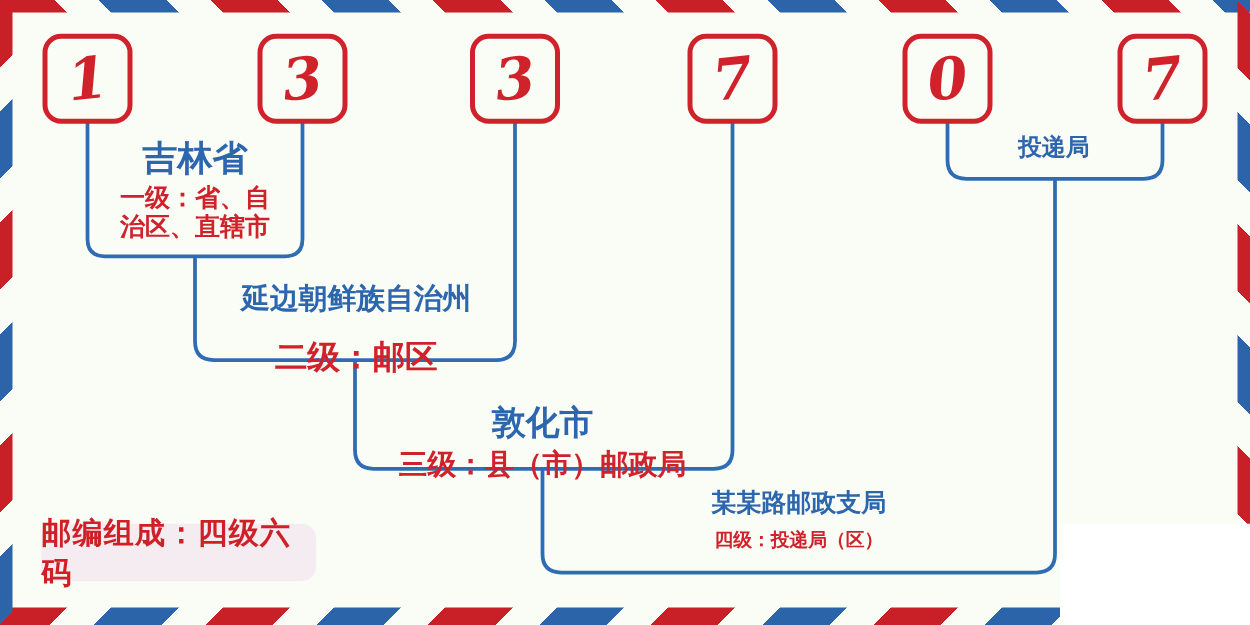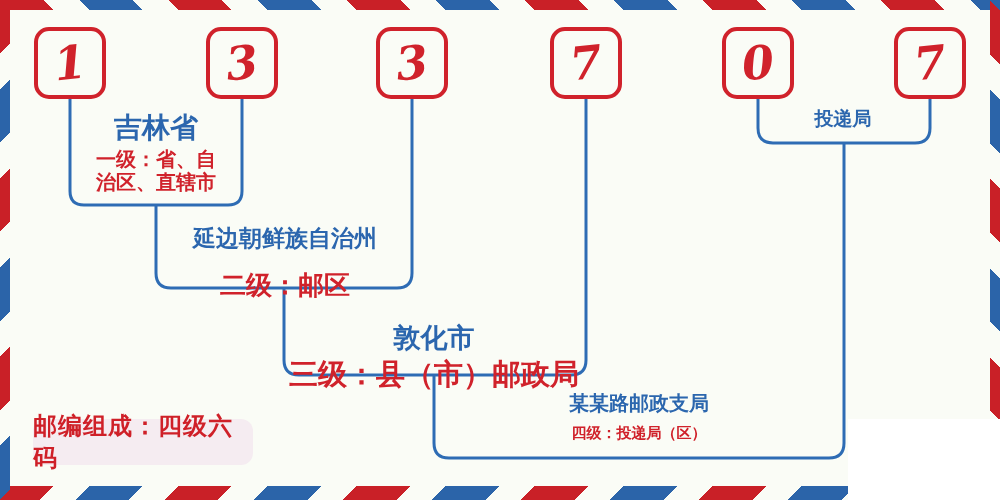--- a/index.html
+++ b/index.html
@@ -64,21 +64,21 @@
   }
   .lvl-desc { display:block; color:#d0222b; font-weight:bold; }
   .lvl1 { left:156px; top:112px; }
   .lvl1 .lvl-name { font-size:28px; margin-bottom:4px; }
   .lvl1 .lvl-desc { font-size:20px; }
   .lvl2 { left:285px; top:226px; }
   .lvl2 .lvl-name { font-size:23px; margin-bottom:19px; }
   .lvl2 .lvl-desc { font-size:26px; }
   .lvl3 { left:434px; top:303px;margin-top:20px; }
   .lvl3 .lvl-name { font-size:27px; margin-bottom:4px; }
-  .lvl3 .lvl-desc { font-size:29px; }
+  .lvl3 .lvl-desc { font-size:23px; }
   .lvl4 { left:639px; top:392px; }
   .lvl4 .lvl-name { font-size:20px; margin-bottom:9px; }
   .lvl4 .lvl-desc { font-size:15px; }
   .lvl5 { left:843px; top:108px; }
   .lvl5 .lvl-name { font-size:19px; }
   
   .badge {
     position:absolute; left:33px; top:419px; width:220px; height:46px;
     background:#f5ecf1; border-radius:12px; z-index:3;
     display:flex; align-items:center; justify-content:center;

